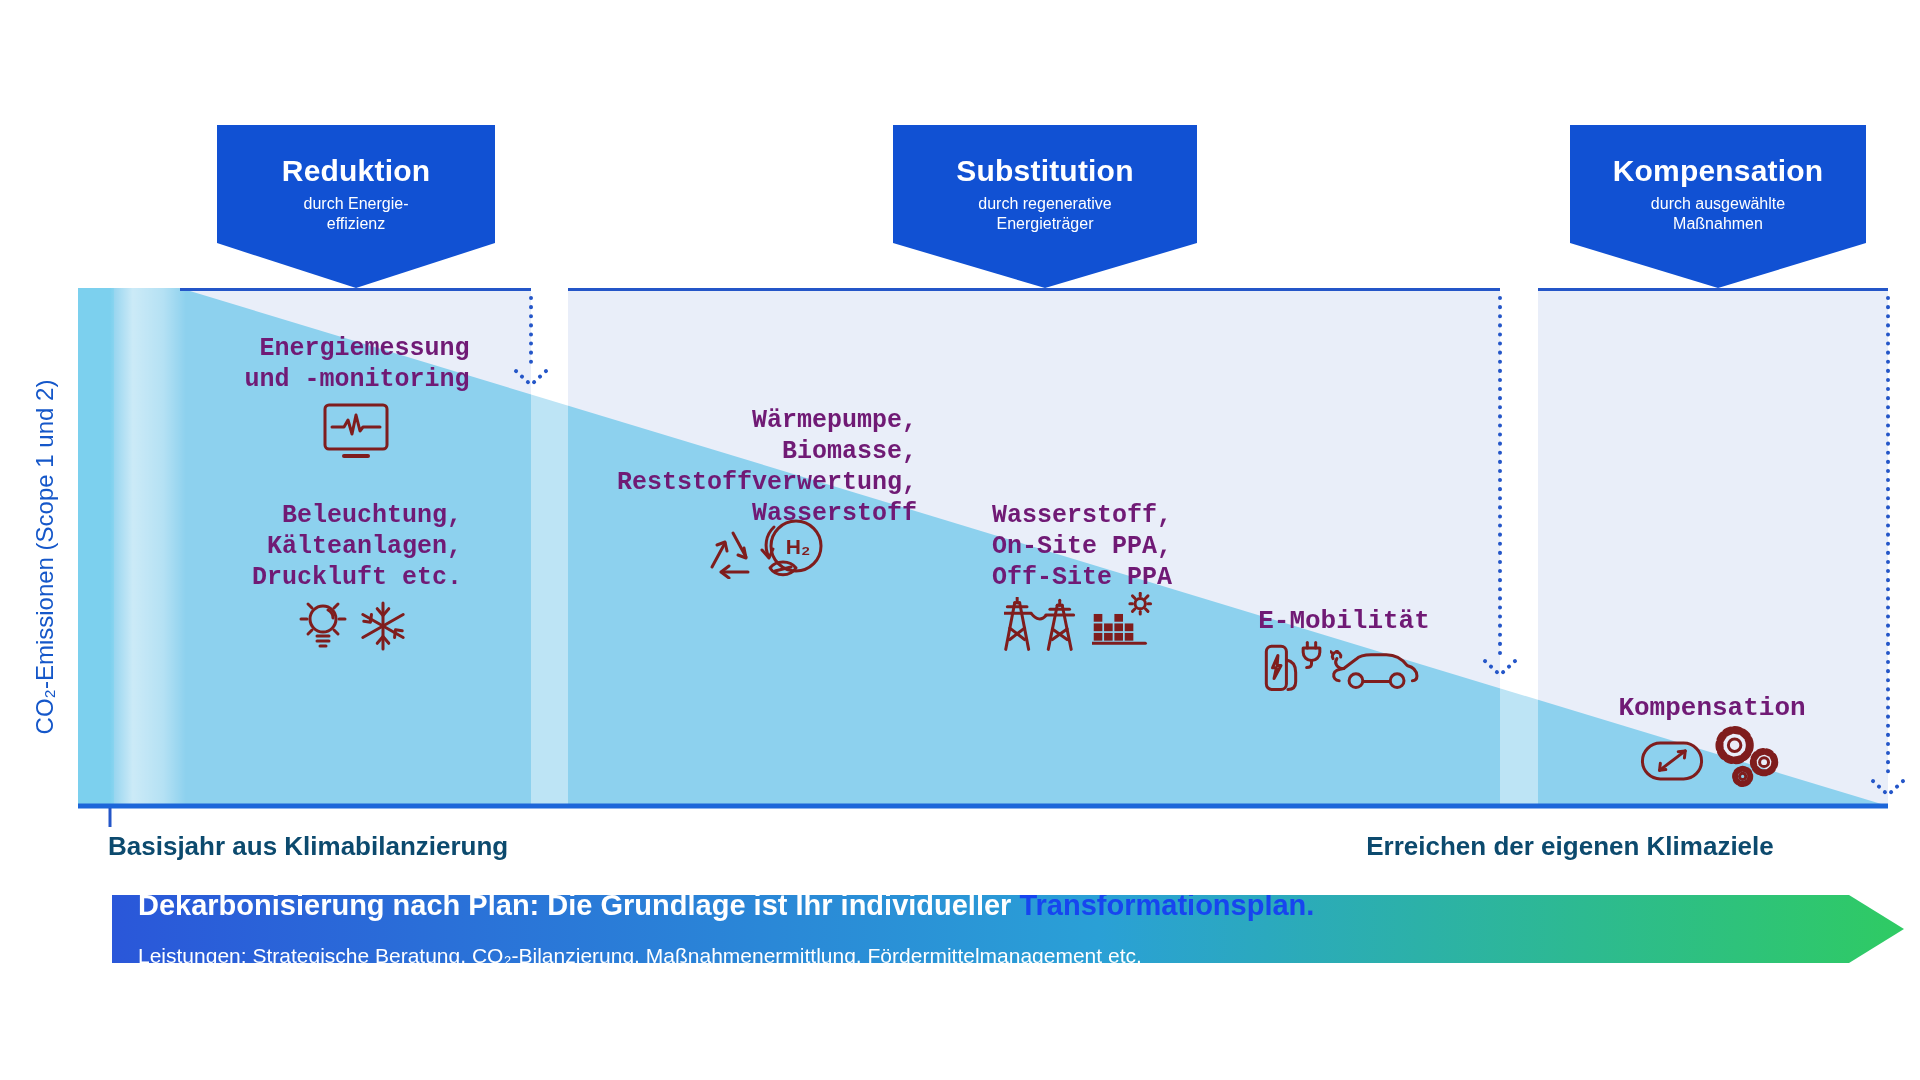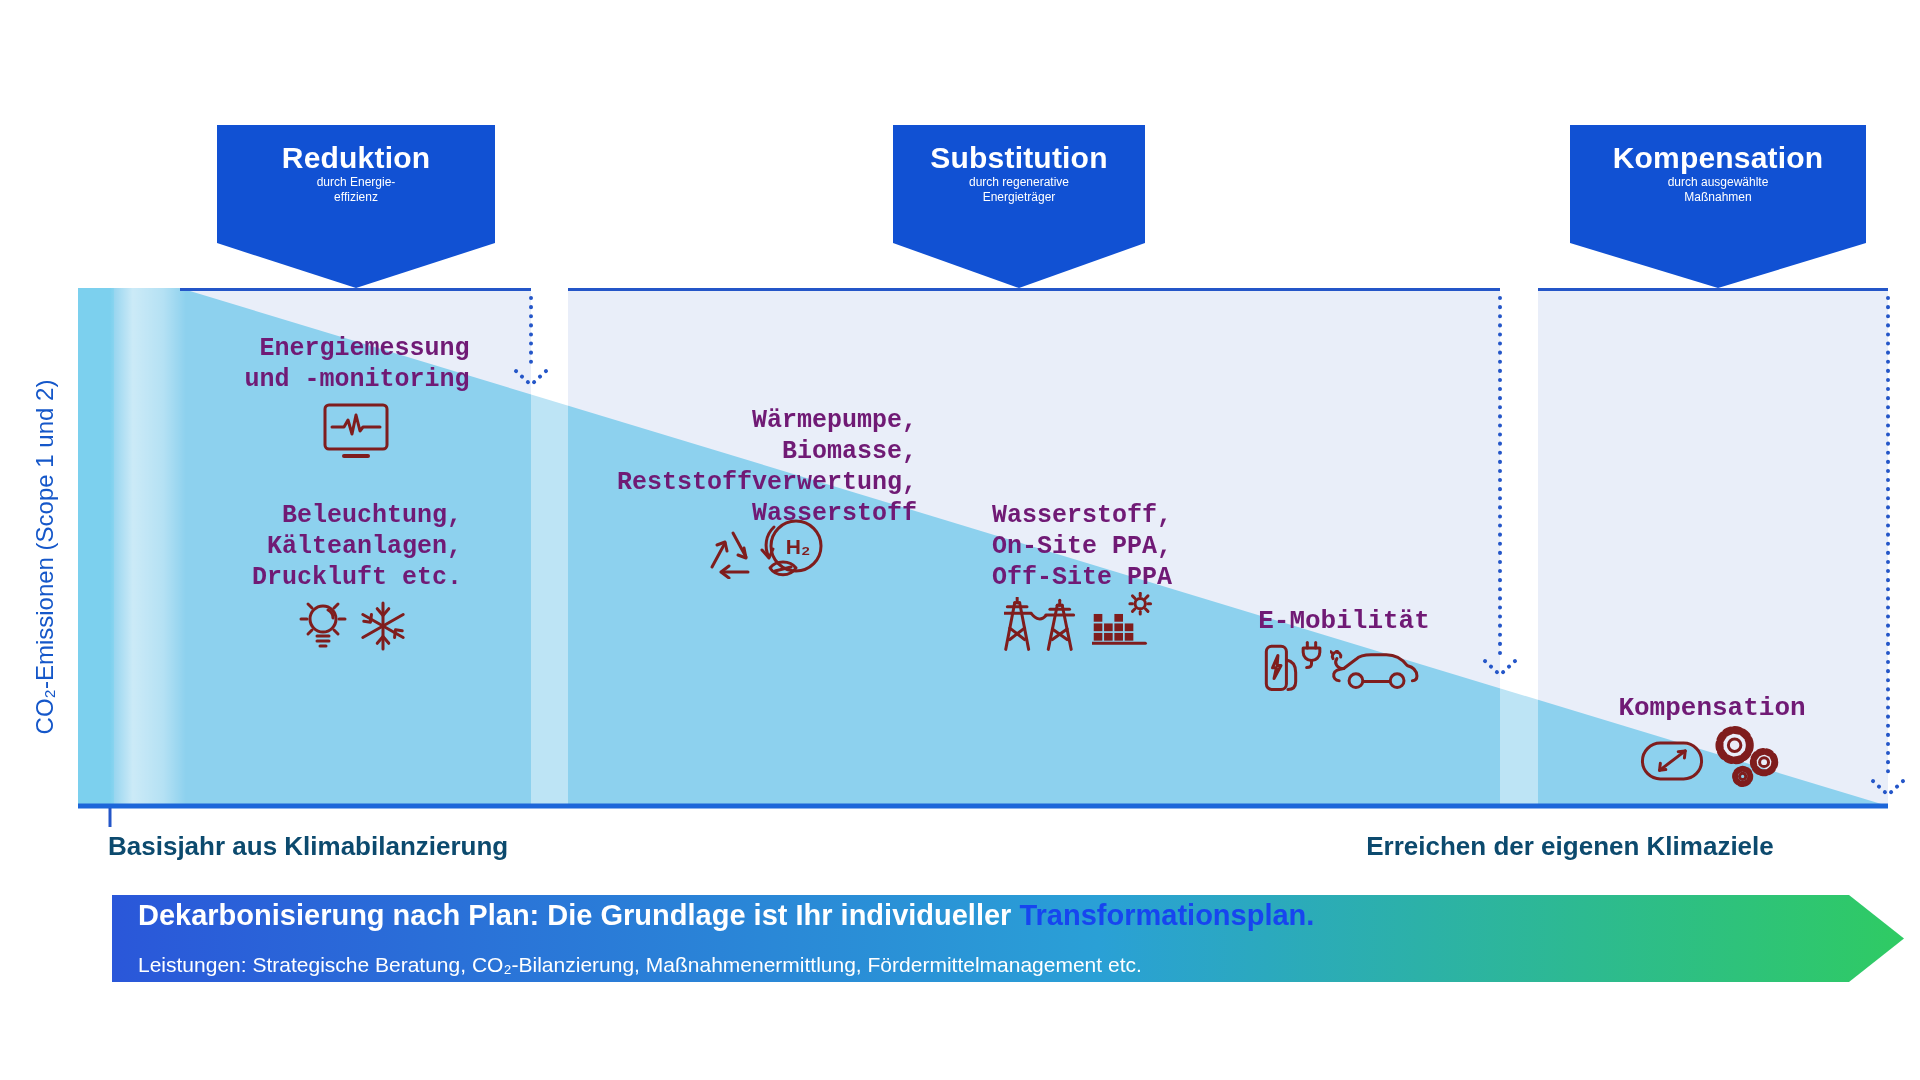--- a/index.html
+++ b/index.html
@@ -6,22 +6,22 @@
   body{width:1920px;height:1080px;position:relative;overflow:hidden;
        font-family:"Liberation Sans","DejaVu Sans",sans-serif;}
   .abs{position:absolute;}
 
   
   .phase-banner{
     position:absolute;top:125px;height:163px;background:#1151d3;color:#ffffff;
     clip-path:polygon(0 0,100% 0,100% 72.4%,50% 100%,0 72.4%);
     text-align:center;
   }
-  .phase-title{font-size:30px;font-weight:bold;margin-top:16px;letter-spacing:.2px;}
-  .phase-sub{font-size:12px;line-height:1.28;white-space:pre-line;}
+  .phase-title{font-size:30px;font-weight:bold;margin-top:29px;letter-spacing:.2px;}
+  .phase-sub{font-size:16px;line-height:1.28;margin-top:6px;white-space:pre-line;}
 
   
   .measure-label{
     position:absolute;transform:translateX(-50%);text-align:right;
     color:#701a75;font-weight:bold;font-size:25px;line-height:1.24;white-space:pre-line;font-family:Liberation Mono, monospace;
   }
   .measure-label.big{font-size:26px;}
   .icon{color:#7f1d1d;position:absolute;}
   .icon svg{display:block;}
   .icon svg *{vector-effect:non-scaling-stroke;}
@@ -30,21 +30,21 @@
 
   
   .y-label{
     position:absolute;left:45px;top:557px;transform:translate(-50%,-50%) rotate(-90deg);
     white-space:nowrap;color:#1557c9;font-size:24px;font-weight:500;
   }
   .x-label{position:absolute;top:831px;color:#0c4a6e;font-weight:bold;font-size:26px;white-space:nowrap;}
 
   
   .footer-banner{
-    position:absolute;left:112px;top:895px;width:1792px;height:87px;
+    position:absolute;left:112px;top:895px;width:1792px;height:68px;
     background:linear-gradient(90deg,#2a57d9 0%,#2aa0d6 55%,#2fcb63 100%);
     clip-path:polygon(0 0,calc(100% - 55px) 0,100% 50%,calc(100% - 55px) 100%,0 100%);
     color:#ffffff;display:flex;flex-direction:column;justify-content:center;
     padding-left:26px;box-sizing:border-box;
   }
   .footer-title{font-size:29px;font-weight:bold;line-height:1.1;}
   .footer-title .hl{color:#1745ef;}
   .footer-sub{font-size:21px;margin-top:22px;}
 </style>
 </head>
@@ -97,21 +97,21 @@
 
   <line x1="78" y1="806" x2="1888" y2="806" stroke="#1c66d9" stroke-width="5"></line>
   <line x1="110" y1="808" x2="110" y2="827" stroke="#2456c8" stroke-width="3"></line>
 </svg>
 
 <div class="phase-banner" style="left:217px;width:278px;">
   <div class="phase-title">Reduktion</div>
   <div class="phase-sub">durch Energie-
 effizienz</div>
 </div>
-<div class="phase-banner" style="left:893px;width:252px;">
+<div class="phase-banner" style="left:893px;width:304px;">
   <div class="phase-title">Substitution</div>
   <div class="phase-sub">durch regenerative
 Energieträger</div>
 </div>
 <div class="phase-banner" style="left:1570px;width:296px;">
   <div class="phase-title">Kompensation</div>
   <div class="phase-sub">durch ausgewählte
 Maßnahmen</div>
 </div>
 

